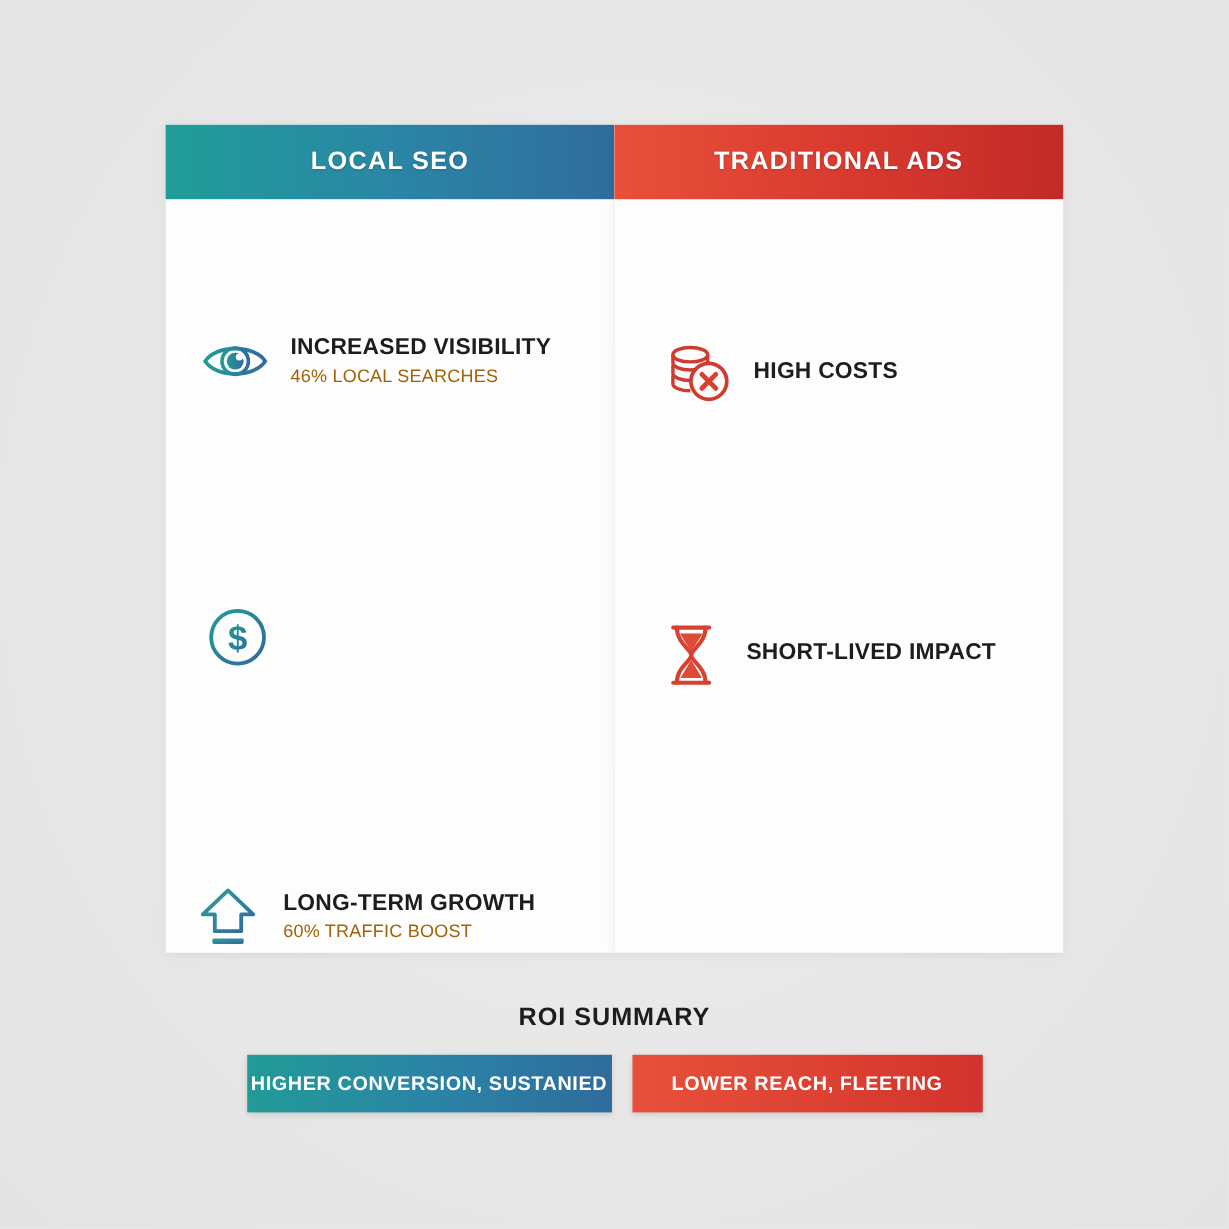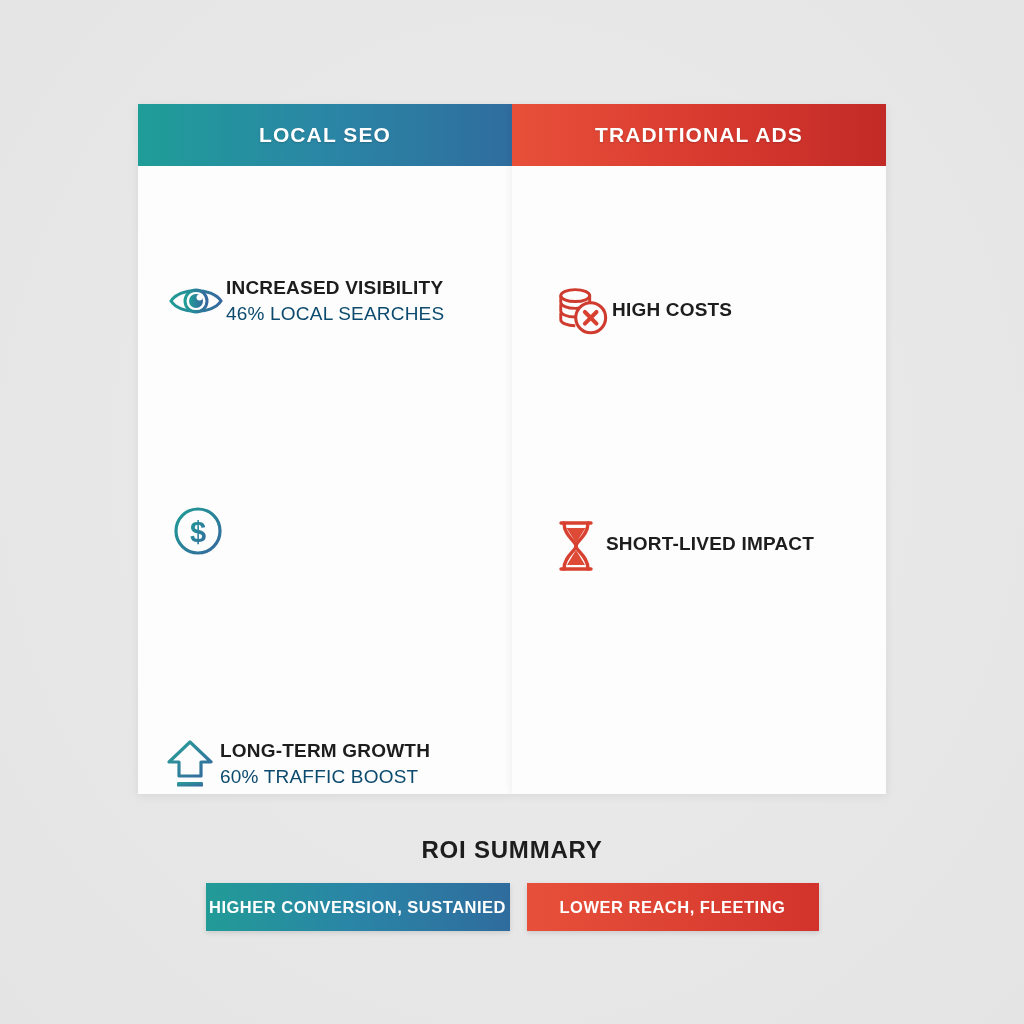--- a/index.html
+++ b/index.html
@@ -61,42 +61,42 @@
   .card-body {
     flex: 1;
     position: relative;
   }
 
   
   .feature {
     position: absolute;
     display: flex;
     align-items: center;
-    gap: 2px;
+    gap: 18px;
   }
   .feature .ico {
     width: 56px;
     height: 56px;
     flex: 0 0 56px;
     display: flex;
     align-items: center;
     justify-content: center;
   }
   .ftext { display: flex; flex-direction: column; line-height: 1.18; }
   .ftitle {
     font-size: 19px;
     font-weight: bold;
     color: #1d1d1d;
     letter-spacing: 0.2px;
     white-space: nowrap;
   }
   .fsub {
-    font-size: 19px;
+    font-size: 15px;
     font-weight: normal;
-    color: #0c4a6e;
+    color: #a16207;
     letter-spacing: 0.2px;
     white-space: nowrap;
     margin-top: 3px;
   }
 
   
   .l1 { left: 30px; top: 107px; }
   .l2 { left: 32px; top: 337px; }
   .l3 { left: 24px; top: 570px; }
   
@@ -105,21 +105,21 @@
 
   
   .roi {
     position: absolute;
     left: 0;
     top: 836px;
     width: 1024px;
     text-align: center;
   }
   .roi-title {
-    font-size: 24px;
+    font-size: 21px;
     font-weight: bold;
     color: #1d1d1d;
     letter-spacing: 0.8px;
   }
   .roi-bars {
     margin-top: 19px;
     display: flex;
     justify-content: center;
     align-items: flex-start;
     gap: 17px;

